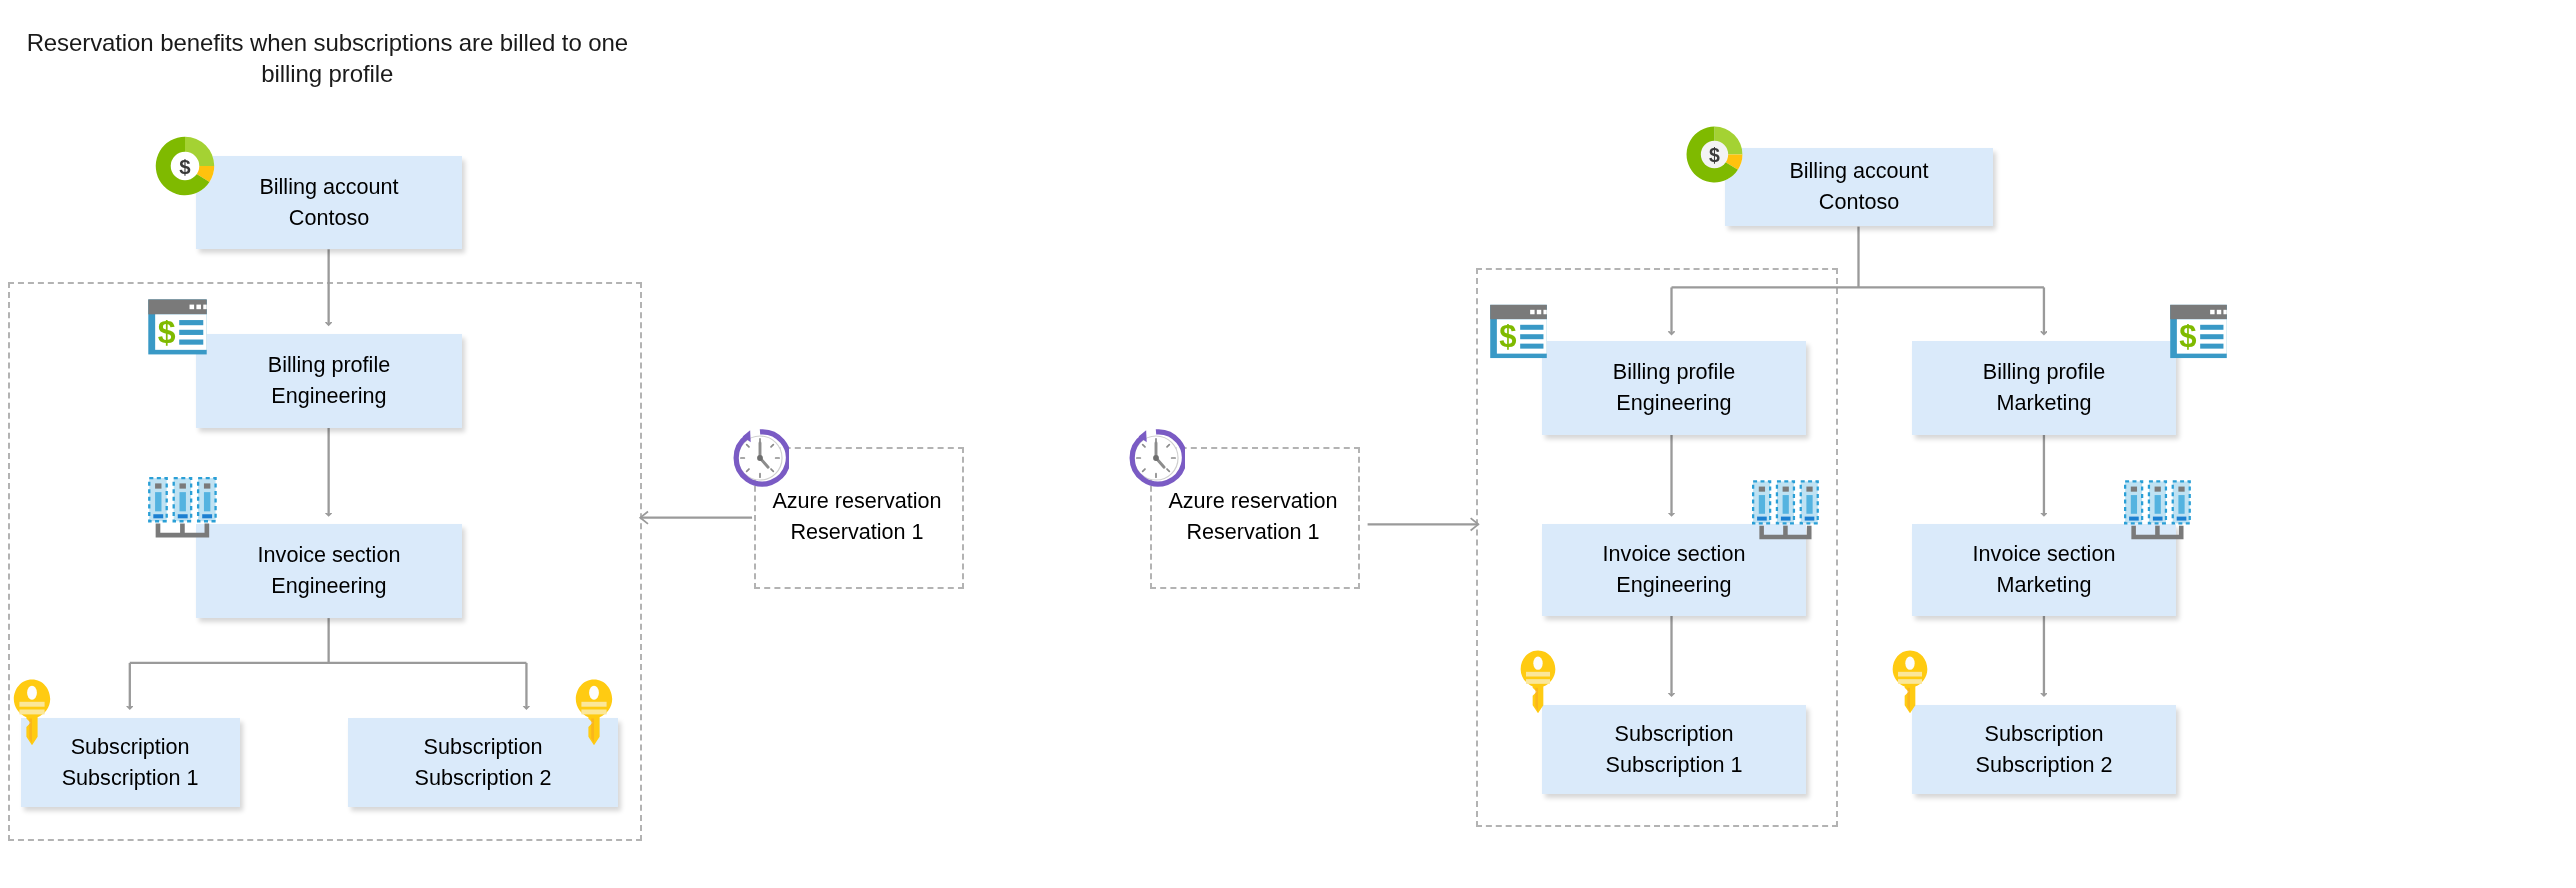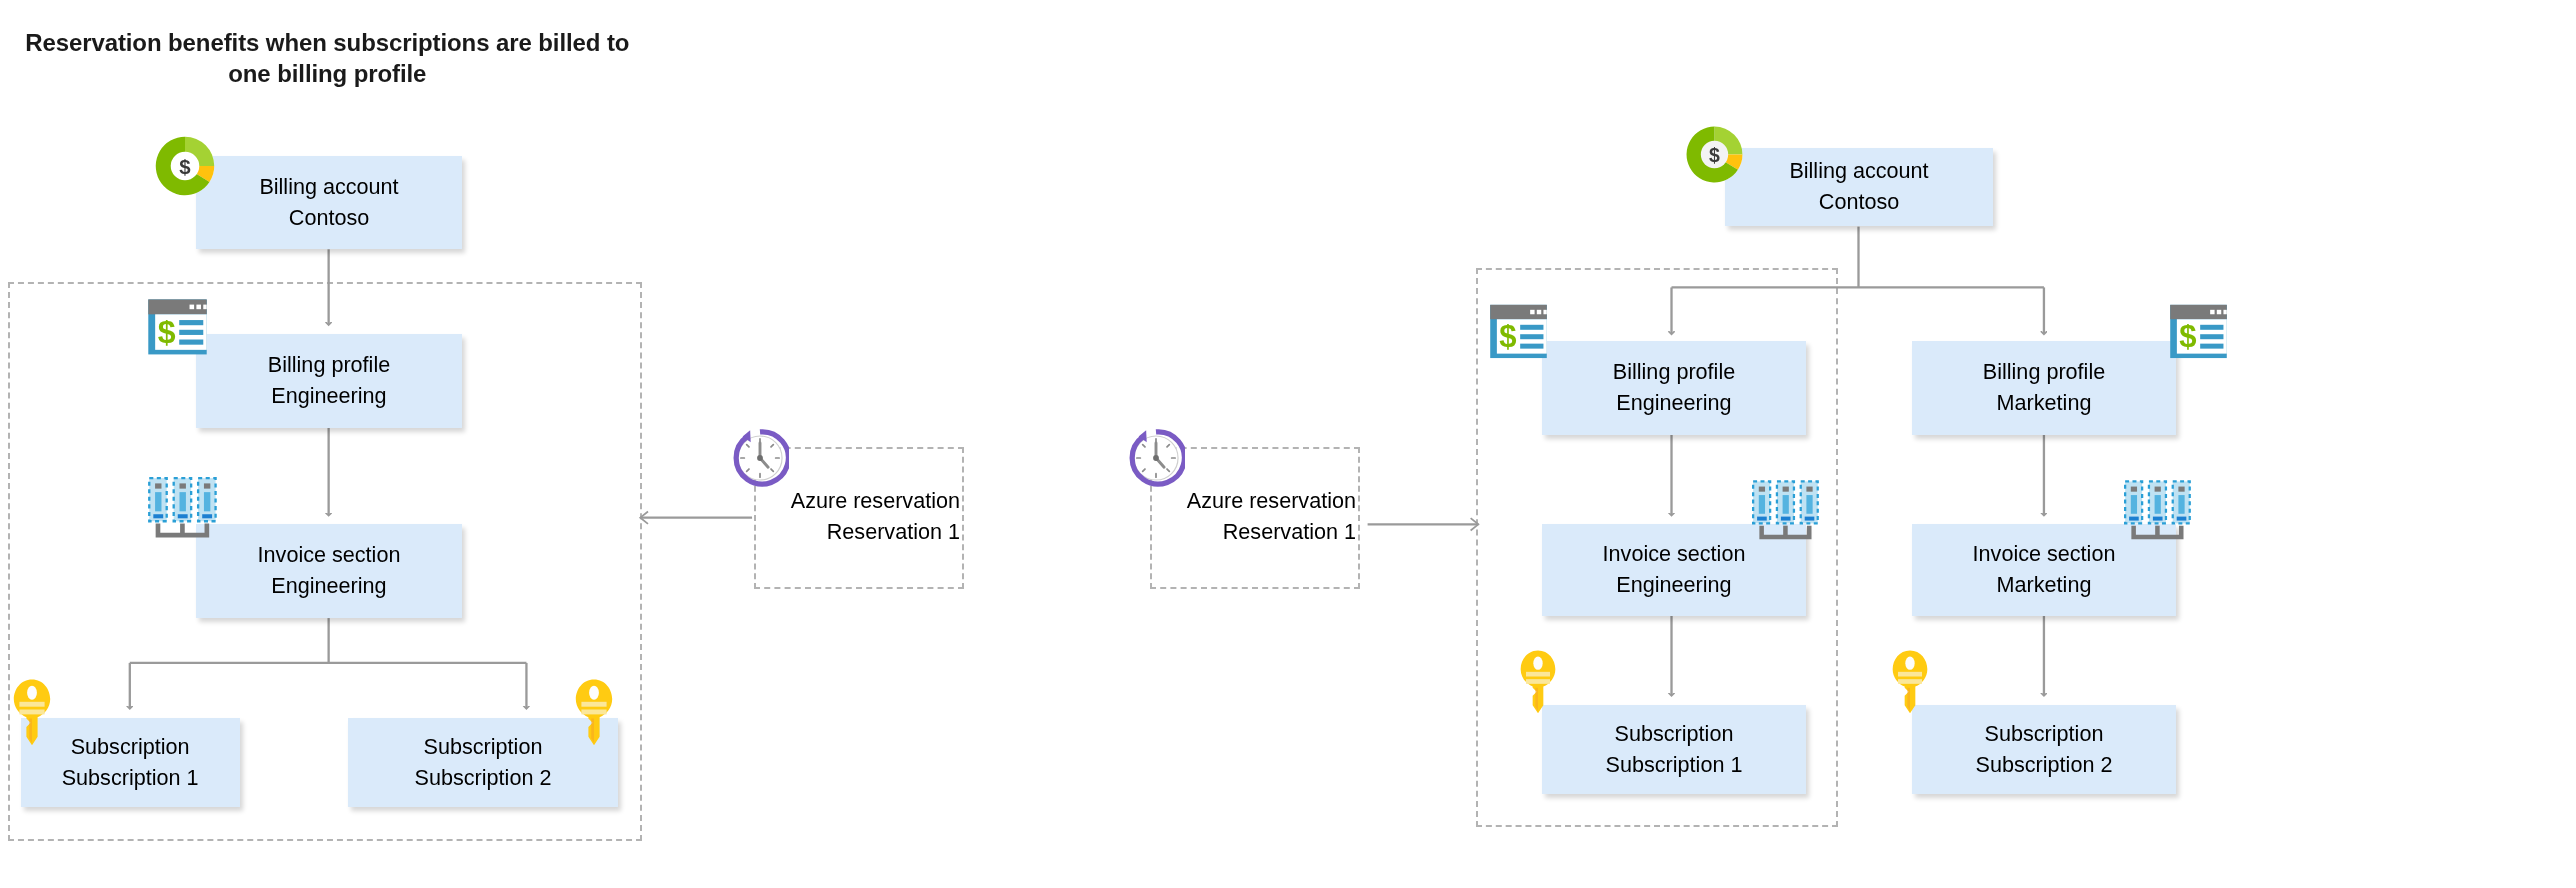--- a/index.html
+++ b/index.html
@@ -20,21 +20,21 @@
   }
 
   
   .diagram-title {
     position: absolute;
     text-align: center;
     font-size: 24px;
     line-height: 1.30;
     color: #1a1a1a;
     font-family: "Liberation Sans", sans-serif;
-    font-weight: 700;
+    font-weight: 400;
     letter-spacing: -0.1px;
   }
 
   
   .node {
     position: absolute;
     background: #daeafa;
     box-shadow: 3.1px 3.6px 4.6px rgba(0,0,0,0.16);
     display: flex;
     flex-direction: column;
@@ -56,21 +56,21 @@
     z-index: 1;
   }
   .dashed-res {
     position: absolute;
     border: 2.1px dashed #b3b3b3;
     background: transparent;
     z-index: 2;
   }
   .res-label {
     position: absolute;
-    text-align: right;
+    text-align: center;
     font-size: 21.6px;
     line-height: 1.42;
     color: #000;
     z-index: 6;
   }
   .res-label .ln { display:block; white-space: nowrap; }
 
   
   #connectors {
     position: absolute;

